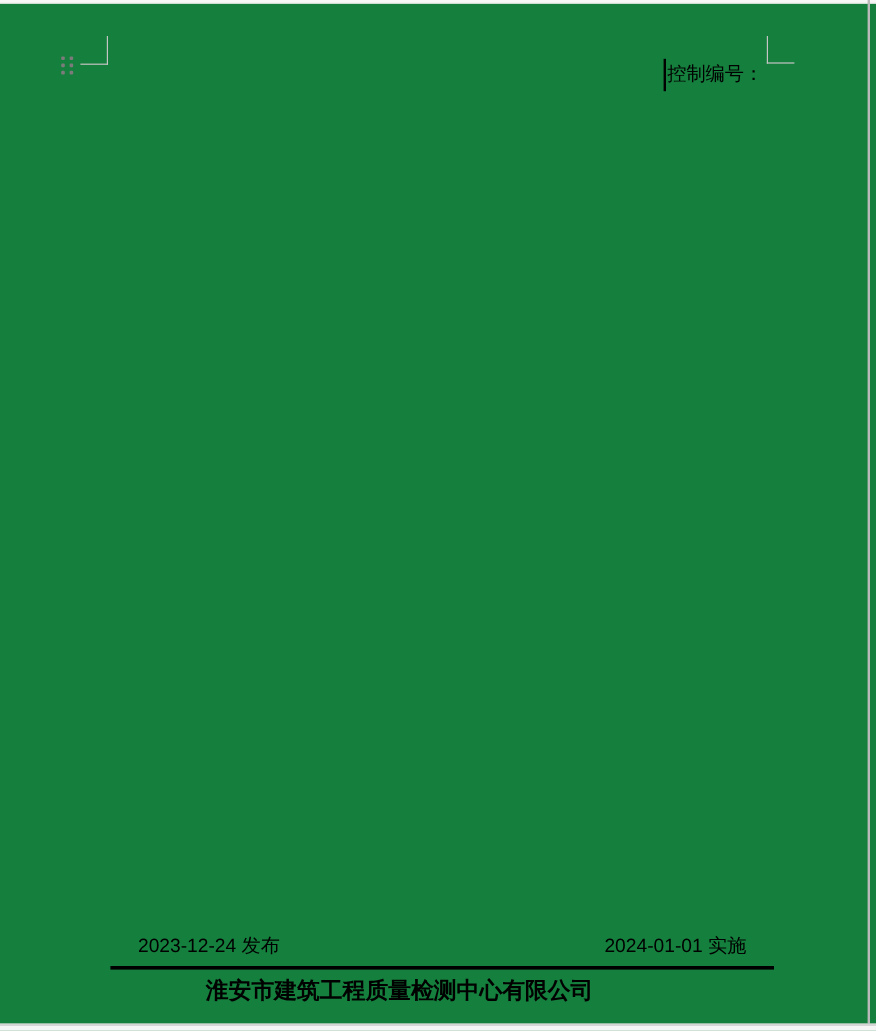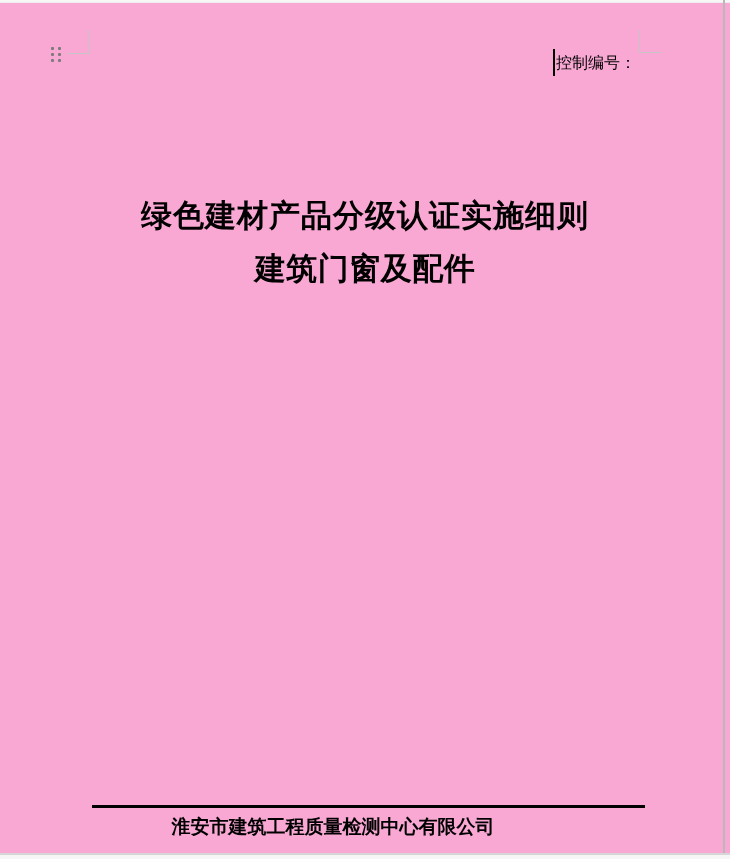--- a/index.html
+++ b/index.html
@@ -6,21 +6,21 @@
   body {
     width: 730px; height: 859px;
     background: #ffffff;
     font-family: "Liberation Sans", sans-serif;
     color: #000;
     overflow: hidden;
   }
   .page {
     position: relative;
     width: 730px; height: 859px;
-    background: #f9a8d4;
+    background: #15803d;
   }
 
   
   .top-edge {
     position: absolute; left: 0; top: 0; width: 730px; height: 2px;
     background: #f7f7f7; border-bottom: 1px solid #ededed;
   }
   .right-edge {
     position: absolute; top: 0; left: 723px; width: 2px; height: 853px;
     background: #b9b9b9;
@@ -115,23 +115,23 @@
     <span class="dot"></span>
     <span class="dot"></span>
     <span class="dot"></span>
   </div>
 
   <div class="control-line">
     <span class="caret"></span>
     <span>控制编号：</span>
   </div>
 
-  <div class="title-block">
-    <div class="title-line1">绿色建材产品分级认证实施细则</div>
-    <div class="title-line2">建筑门窗及配件</div>
+
+  <div class="dates-row">
+    <span>2023-12-24 发布</span>
+    <span>2024-01-01 实施</span>
   </div>
-
 
   <div class="footer-rule"></div>
 
   <div class="company-line">淮安市建筑工程质量检测中心有限公司</div>
 
 </div>
 
 </body></html>

